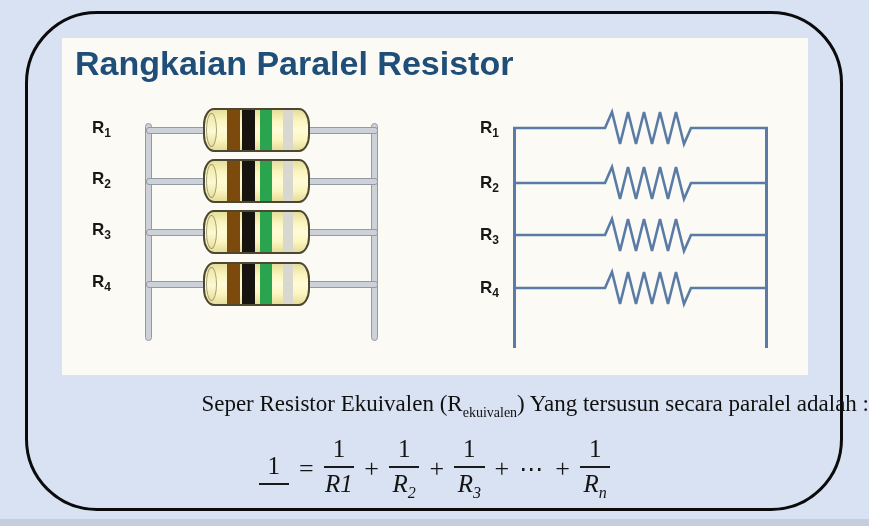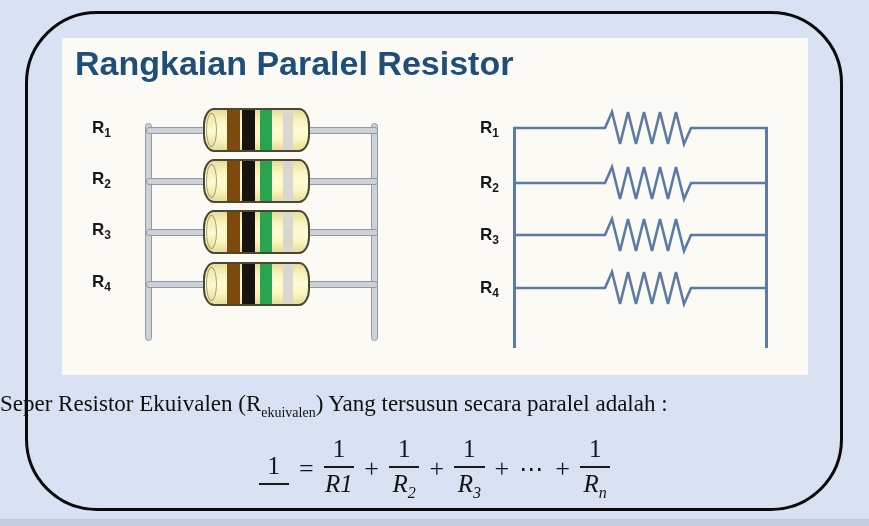--- a/index.html
+++ b/index.html
@@ -46,21 +46,21 @@
   .s-bus{position:absolute;width:3px;background:var(--schematic-line)}
   .s-bus.left{left:451px;top:90px;height:220px}
   .s-bus.right{left:703px;top:90px;height:220px}
   .s-branch{position:absolute;left:451px;width:255px;height:40px}
   .s1 .s-branch{top:70px}.s2 .s-branch{top:125px}.s3 .s-branch{top:177px}.s4 .s-branch{top:230px}
   .s1 .r-label{left:418px;top:80px}.s2 .r-label{left:418px;top:135px}
   .s3 .r-label{left:418px;top:187px}.s4 .r-label{left:418px;top:240px}
   .zigzag{fill:none;stroke:var(--schematic-line);stroke-width:2.6;stroke-linejoin:miter}
 
   
-  .caption{position:absolute;left:0;top:391px;width:869px;text-align:left;
+  .caption{position:absolute;left:0;top:391px;width:869px;text-align:right;
     font-family:"Liberation Serif",serif;font-size:23px;color:var(--caption-text);white-space:nowrap}
   .caption sub{font-size:14px}
   .formula{position:absolute;left:0;top:435px;width:869px;display:flex;justify-content:center;
     align-items:center;gap:9px;font-family:"Liberation Serif",serif;font-size:25px;color:#141414}
   .frac{display:inline-flex;flex-direction:column;align-items:center;line-height:1.15}
   .frac .num{align-self:stretch;text-align:center;padding:0 9px 2px;border-bottom:2px solid #1a1a1a}
   .frac .den{padding-top:2px;text-align:center}
   .formula i{font-style:italic}
   .formula sub{font-size:16px}
   .op{font-size:26px;padding:0 1px}

